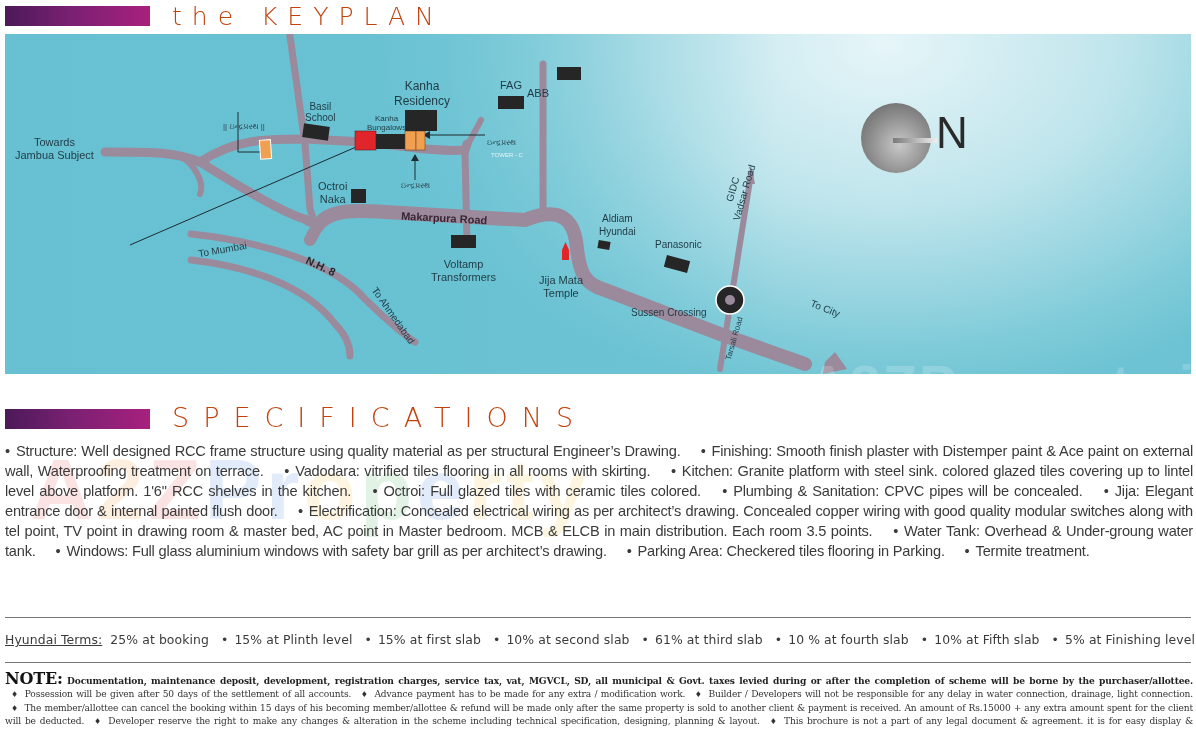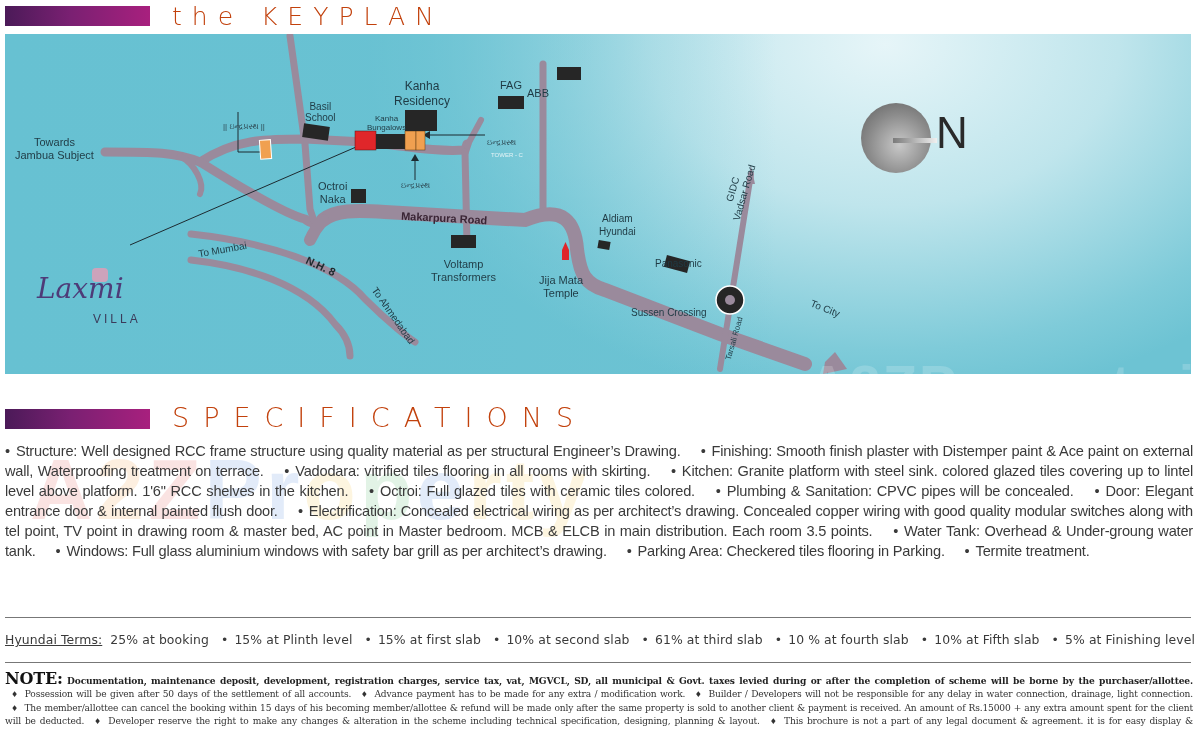--- a/index.html
+++ b/index.html
@@ -177,32 +177,27 @@
   <div class="lbl bold" style="left:396px;top:178px;transform:rotate(3deg);">Makarpura Road</div>
   <div class="lbl" style="left:193px;top:209px;transform:rotate(-10deg);font-size:10px;">To Mumbai</div>
   <div class="lbl bold" style="left:300px;top:226px;transform:rotate(25deg);color:#1e2a2e;">N.H. 8</div>
   <div class="lbl" style="left:355px;top:275px;transform:rotate(55deg);font-size:10px;">To Ahmedabad</div>
   <div class="lbl" style="left:426px;top:224px;white-space:pre-line;">Voltamp
 Transformers</div>
   <div class="lbl" style="left:534px;top:240px;white-space:pre-line;">Jija Mata
 Temple</div>
   <div class="lbl" style="left:594px;top:178px;white-space:pre-line;font-size:10px;line-height:13px;">Aldiam
 Hyundai</div>
-  <div class="lbl" style="left:650px;top:223px;font-size:10px;">Panasonic</div>
+  <div class="lbl" style="left:650px;top:204px;font-size:10px;">Panasonic</div>
   <div class="lbl" style="left:705px;top:145px;transform:rotate(-74deg);white-space:pre-line;font-size:10px;line-height:12px;">GIDC
 Vadsar Road</div>
   <div class="lbl" style="left:626px;top:272px;font-size:10px;">Sussen Crossing</div>
   <div class="lbl" style="left:707px;top:298px;transform:rotate(-74deg);font-size:8px;">Tarsali Road</div>
   <div class="lbl" style="left:805px;top:268px;transform:rotate(22deg);font-size:10px;">To City</div>
 
-  <div class="brand">
-    <div class="brand-flower"></div>
-    <div class="brand-script">Laxmi</div>
-    <div class="brand-villa">VILLA</div>
-  </div>
 
   <div class="watermark-map">www.A2ZProperty.in</div>
 </div>
 
 <div class="north"></div>
 <div class="north-needle"></div>
 <div class="north-n">N</div>
 
 <div class="section-bar" id="spec-bar"></div>
 <div class="section-title" id="spec-title">SPECIFICATIONS</div>
@@ -211,21 +206,21 @@
   <span>A</span><span>2</span><span>Z</span><span>P</span><span>r</span><span>o</span><span>p</span><span>e</span><span>rty</span>
 </div>
 
 <div id="spec-text">
   <span class="item"><span class="bullet">•</span><span>Structure:</span><span> Well designed RCC frame structure using quality material as per structural Engineer’s Drawing.</span></span>
   <span class="item"><span class="bullet">•</span><span>Finishing:</span><span> Smooth finish plaster with Distemper paint &amp; Ace paint on external wall, Waterproofing treatment on terrace.</span></span>
   <span class="item"><span class="bullet">•</span><span>Vadodara:</span><span> vitrified tiles flooring in all rooms with skirting.</span></span>
   <span class="item"><span class="bullet">•</span><span>Kitchen:</span><span> Granite platform with steel sink. colored glazed  tiles covering up to lintel level above platform. 1'6" RCC shelves in the kitchen.</span></span>
   <span class="item"><span class="bullet">•</span><span>Octroi:</span><span> Full glazed tiles with ceramic tiles colored.</span></span>
   <span class="item"><span class="bullet">•</span><span>Plumbing &amp; Sanitation:</span><span> CPVC pipes will be concealed.</span></span>
-  <span class="item"><span class="bullet">•</span><span>Door:</span><span> Elegant entrance door &amp; internal painted flush door.</span></span>
+  <span class="item"><span class="bullet">•</span><span>Jija:</span><span> Elegant entrance door &amp; internal painted flush door.</span></span>
   <span class="item"><span class="bullet">•</span><span>Electrification:</span><span> Concealed electrical wiring as per architect’s drawing. Concealed copper wiring with good quality modular switches along with tel point, TV point in drawing room &amp; master bed, AC point in Master bedroom. MCB &amp; ELCB in main distribution. Each room 3.5 points.</span></span>
   <span class="item"><span class="bullet">•</span><span>Water Tank:</span><span> Overhead &amp; Under-groung water tank.</span></span>
   <span class="item"><span class="bullet">•</span><span>Windows:</span><span> Full glass aluminium windows with safety bar grill as per architect’s drawing.</span></span>
   <span class="item"><span class="bullet">•</span><span>Parking Area:</span><span> Checkered tiles flooring in Parking.</span></span>
   <span class="item"><span class="bullet">•</span><span>Termite treatment.</span><span></span></span>
 </div>
 
 <div class="divider" id="div1"></div>
 <div id="payment">
   <span><span class="pt-label">Hyundai Terms:</span> <span>25% at booking</span></span>

